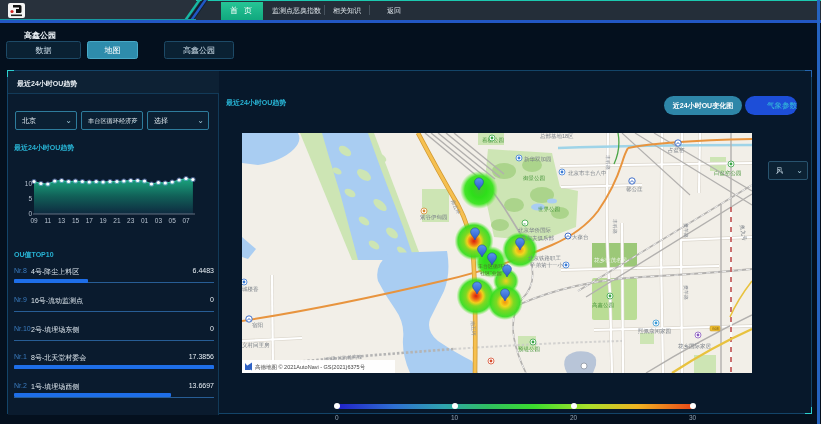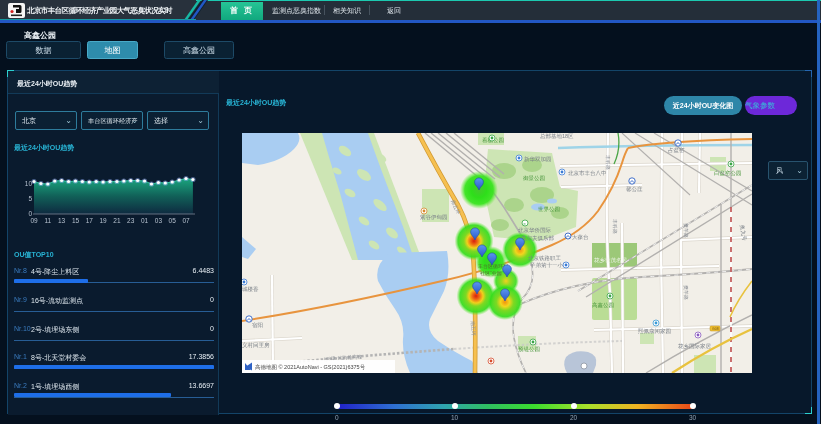--- a/index.html
+++ b/index.html
@@ -9,21 +9,21 @@
   #stage { position:relative; width:821px; height:424px; background:#04101e; }
   
   #hdr { left:0; top:0; width:821px; height:20px; background:#28313c; }
   #hdr-right { left:196px; top:0; width:625px; height:20px; background:#242e39; border-top:1.5px solid #1cc9b0; }
   #hdr-blue { left:0; top:20px; width:821px; height:2.5px; background:#2257c4; }
   #hdr-teal-l { left:0; top:19px; width:196px; height:1px; background:#1899a0; }
   #logo { left:8px; top:2.5px; width:17px; height:15px; background:#f5f5f5; border-radius:2px; }
   #title { left:27px; top:6px; font-size:7.5px; font-weight:bold; color:#eef2f5; letter-spacing:-0.6px; }
   .nav { top:6px; font-size:7px; color:#dfe6ec; }
   #nav-home { left:221px; top:2px; width:42px; height:18px; background:linear-gradient(180deg,#26c596,#11a87e);
-     color:#fff; font-size:8px; font-weight:bold; text-align:center; line-height:18px; letter-spacing:2px;}
+     color:#fff; font-size:8px; font-weight:normal; text-align:center; line-height:18px; letter-spacing:2px;}
   .nav-sep { top:5px; width:1px; height:10px; background:#46525e; }
   
   #fabu { left:24px; top:30px; font-size:8px; font-weight:bold; color:#e8eef3; }
   .tab { top:41px; height:18px; border-radius:2.5px; font-size:8px; color:#cfe0ec;
      text-align:center; line-height:17px; background:#0a2133; border:1px solid #1d4a67; }
   .tab.on { background:#2e8cac; border-color:#49aac8; color:#fff; }
   
   #panel { left:7px; top:70px; width:805px; height:344px; background:#07182b; border:1px solid #134468; }
   .cbr { width:7px; height:7px; }
   
@@ -36,22 +36,22 @@
   .tealtitle { color:#28b3d4; font-size:7px; font-weight:bold; }
   
   .li-rank { font-size:7px; color:#3a7bbf; }
   .li-name { font-size:7px; color:#dfe8ef; }
   .li-val  { font-size:7px; color:#e8eff5; }
   .li-track { height:1px; background:#275d95; }
   .li-fill { height:4px; background:#1e6ee8; border-radius:1px; }
   
   #btn1 { left:656px; top:25px; width:78px; height:19px; background:#2e86a8; border-radius:9.5px;
      color:#fff; font-size:7px; text-align:center; line-height:19px; font-weight:bold;}
-  #btn2 { left:737px; top:25px; width:52px; height:19px; background:#6d28d9; border-radius:9.5px;
-     color:#35c3da; font-size:7.5px; text-align:left; line-height:19px; }
+  #btn2 { left:737px; top:25px; width:52px; height:19px; background:#1d4ed8; border-radius:9.5px;
+     color:#35c3da; font-size:7.5px; text-align:right; line-height:19px; }
   #rtitle { left:218px; top:27px; }
   #mapbox { left:234px; top:62px; width:510px; height:240px; overflow:hidden; background:#f2efe8; }
   #rsel { left:760px; top:90px; width:40px; height:19px; background:#0c2234; border:1px solid #28536e;
      border-radius:2px; color:#cfe0ec; font-size:7px; line-height:17px; padding-left:7px;}
   #grad { left:329px; top:333px; width:358px; height:5px; border-radius:2.5px;
      background:linear-gradient(90deg,#2121c9 0%,#2e6fd2 16%,#2fa4ae 30%,#2fbf62 42%,#3bdc2e 55%,#a8e02b 70%,#f0b322 84%,#e84418 100%); }
   .gdot { top:332px; width:6px; height:6px; border-radius:3px; background:#fff; }
   .glab { top:343px; font-size:6.5px; color:#93a3b4; }
 </style>
 </head>
@@ -68,21 +68,20 @@
   <div class="abs" id="hdr-teal-l"></div>
   <div class="abs" id="hdr-blue"></div>
   <div class="abs" id="logo">
     <svg width="17" height="15" viewBox="0 0 17 15">
       <path d="M5 2 h7 a1.5 1.5 0 0 1 1.5 1.5 v5 a1.5 1.5 0 0 1 -1.5 1.5 h-3 v-2.5 h2 v-3 h-6 z" fill="#111"></path>
       <rect x="8" y="6" width="3" height="4" fill="#111"></rect>
       <circle cx="4" cy="8.5" r="1.6" fill="#d42020"></circle>
       <rect x="3" y="11.5" width="11" height="1.6" fill="#222"></rect>
     </svg>
   </div>
-  <div class="abs" id="title">北京市丰台区循环经济产业园大气恶臭状况实时</div>
   <div class="abs" id="nav-home">首 页</div>
   <div class="abs nav" style="left:272px;">监测点恶臭指数</div>
   <div class="abs nav-sep" style="left:324px;"></div>
   <div class="abs nav" style="left:333px;">相关知识</div>
   <div class="abs nav-sep" style="left:369px;"></div>
   <div class="abs nav" style="left:387px;">返回</div>
 
   <div class="abs" id="fabu">高鑫公园</div>
   <div class="abs tab" style="left:6px; width:75px;">数据</div>
   <div class="abs tab on" style="left:87px; width:51px;">地图</div>

